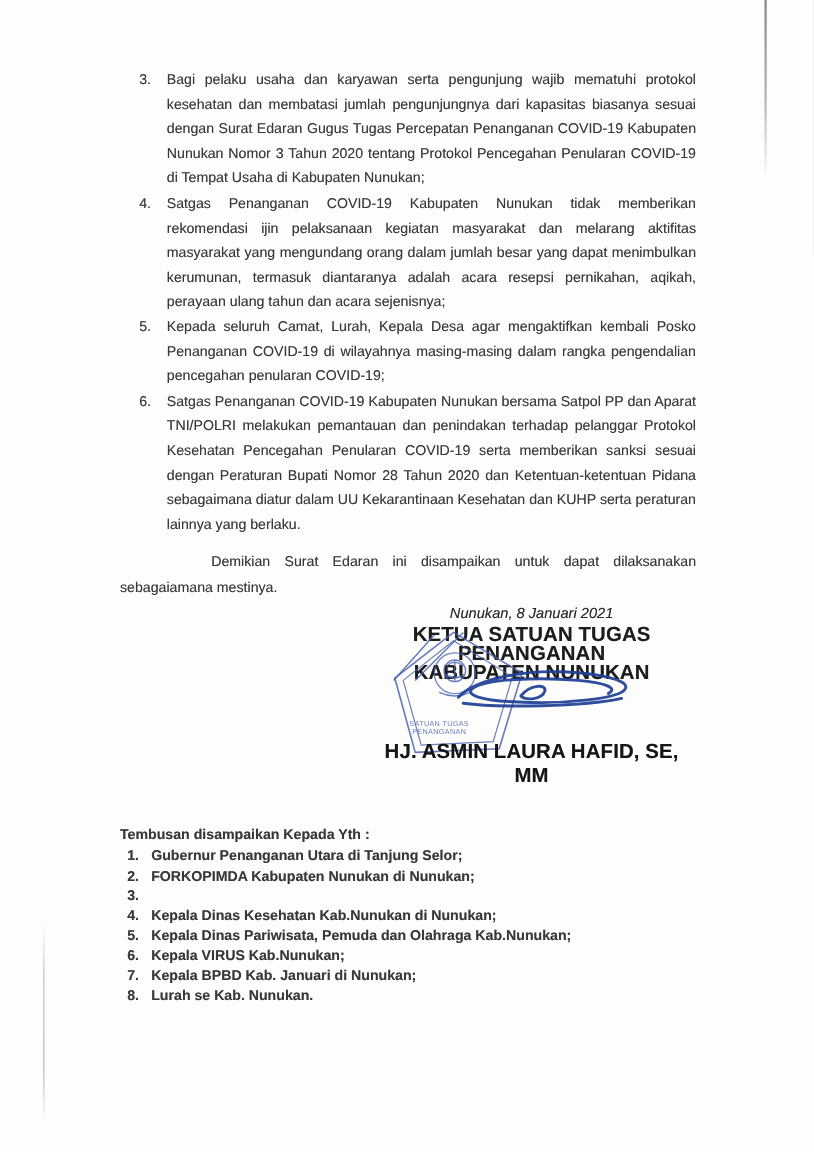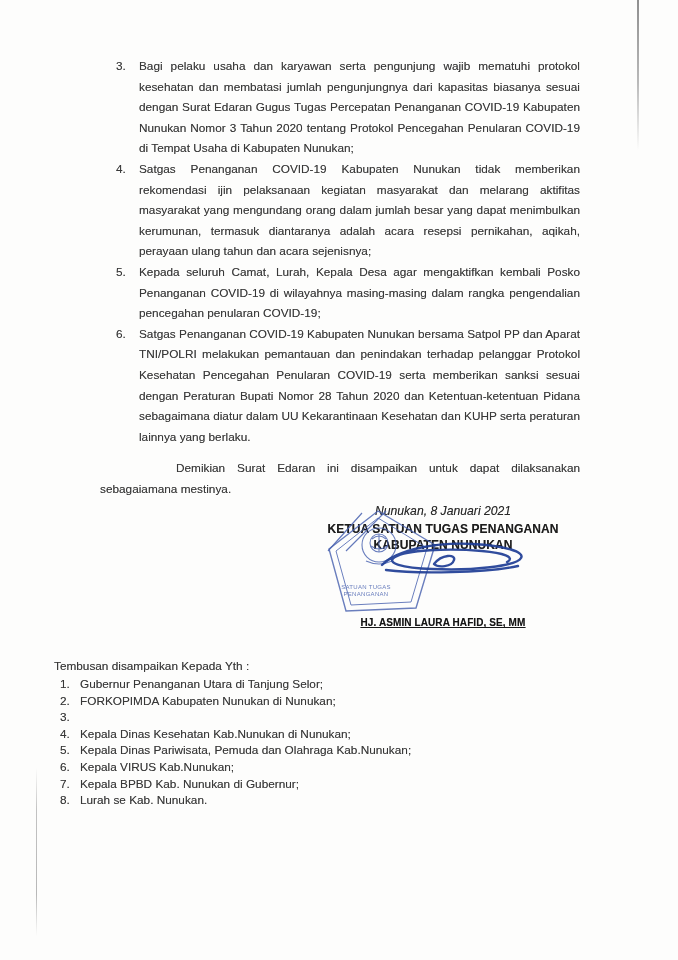--- a/index.html
+++ b/index.html
@@ -28,34 +28,33 @@
     font-size: 11.8px; line-height: 20.6px;
     text-align: justify; text-indent: 76px;
     text-shadow: 0 0 0.4px rgba(40,40,40,0.45);
   }
 
   
   .sig-block { position: relative; margin-left: 318px; width: 250px;
                text-align: center; margin-top: 5px; }
   .sig-date { font-size: 12.2px; color: #2a2a2a; margin-bottom: 3px;
               text-shadow: 0 0 0.4px rgba(40,40,40,0.5); font-style: italic; }
-  .sig-title { font-size: 12px; font-weight: bold; line-height: 16px;
+  .sig-title { font-size: 17px; font-weight: bold; line-height: 16px;
                color: #1d1d1d; letter-spacing: 0.1px;
                text-shadow: 0 0 0.4px rgba(20,20,20,0.5); }
   .sig-art { position: relative; height: 48px; }
   .stamp-svg { position: absolute; left: 8px; top: -44px; opacity: 0.82; }
   .sign-svg  { position: absolute; left: 58px; top: -14px; opacity: 0.92; }
-  .sig-name { position: relative; font-size: 10px; font-weight: bold;
+  .sig-name { position: relative; font-size: 17px; font-weight: bold;
               color: #161616; letter-spacing: 0.1px;
-              text-decoration: underline;
-              text-shadow: 0 0 0.4px rgba(20,20,20,0.5); margin-top: 16px; }
+              text-shadow: 0 0 0.4px rgba(20,20,20,0.5); }
 
   
-  .tembusan { margin-left: 54px; margin-top: 30px; font-size: 11.8px;
-              line-height: 16.6px; text-shadow: 0 0 0.4px rgba(40,40,40,0.45); }
+  .tembusan { margin-left: 100px; margin-top: 30px; font-size: 11.8px;
+              line-height: 16.6px; text-shadow: 0 0 0.4px rgba(40,40,40,0.45); font-weight: bold; }
   .tembusan-heading { margin-bottom: 1px; }
   .t-item { display: flex; }
   .t-item .t-num { width: 26px; flex: 0 0 26px; padding-left: 6px; }
 
   
   .footer {
     position: absolute; left: 434px; top: 965px;
     font-size: 11.3px; color: #4b4b4b;
   }
 
@@ -151,21 +150,21 @@
       <div class="t-item">
         <span class="t-num">5.</span>
         <span class="t-txt">Kepala Dinas Pariwisata, Pemuda dan Olahraga Kab.Nunukan;</span>
       </div>
       <div class="t-item">
         <span class="t-num">6.</span>
         <span class="t-txt">Kepala VIRUS Kab.Nunukan;</span>
       </div>
       <div class="t-item">
         <span class="t-num">7.</span>
-        <span class="t-txt">Kepala BPBD Kab. Nunukan di Gubernur;</span>
+        <span class="t-txt">Kepala BPBD Kab. Januari di Nunukan;</span>
       </div>
       <div class="t-item">
         <span class="t-num">8.</span>
         <span class="t-txt">Lurah se Kab. Nunukan.</span>
       </div>
     </div>
 
   </div>
 
   <div class="footer">Dipindai dengan CamScanner</div>

